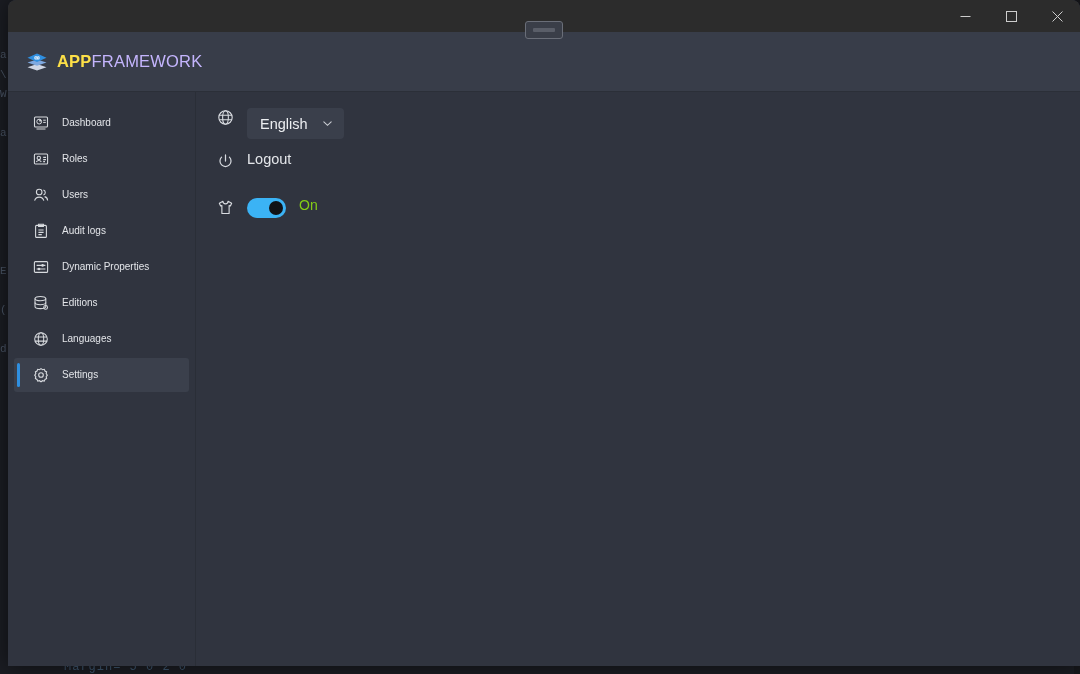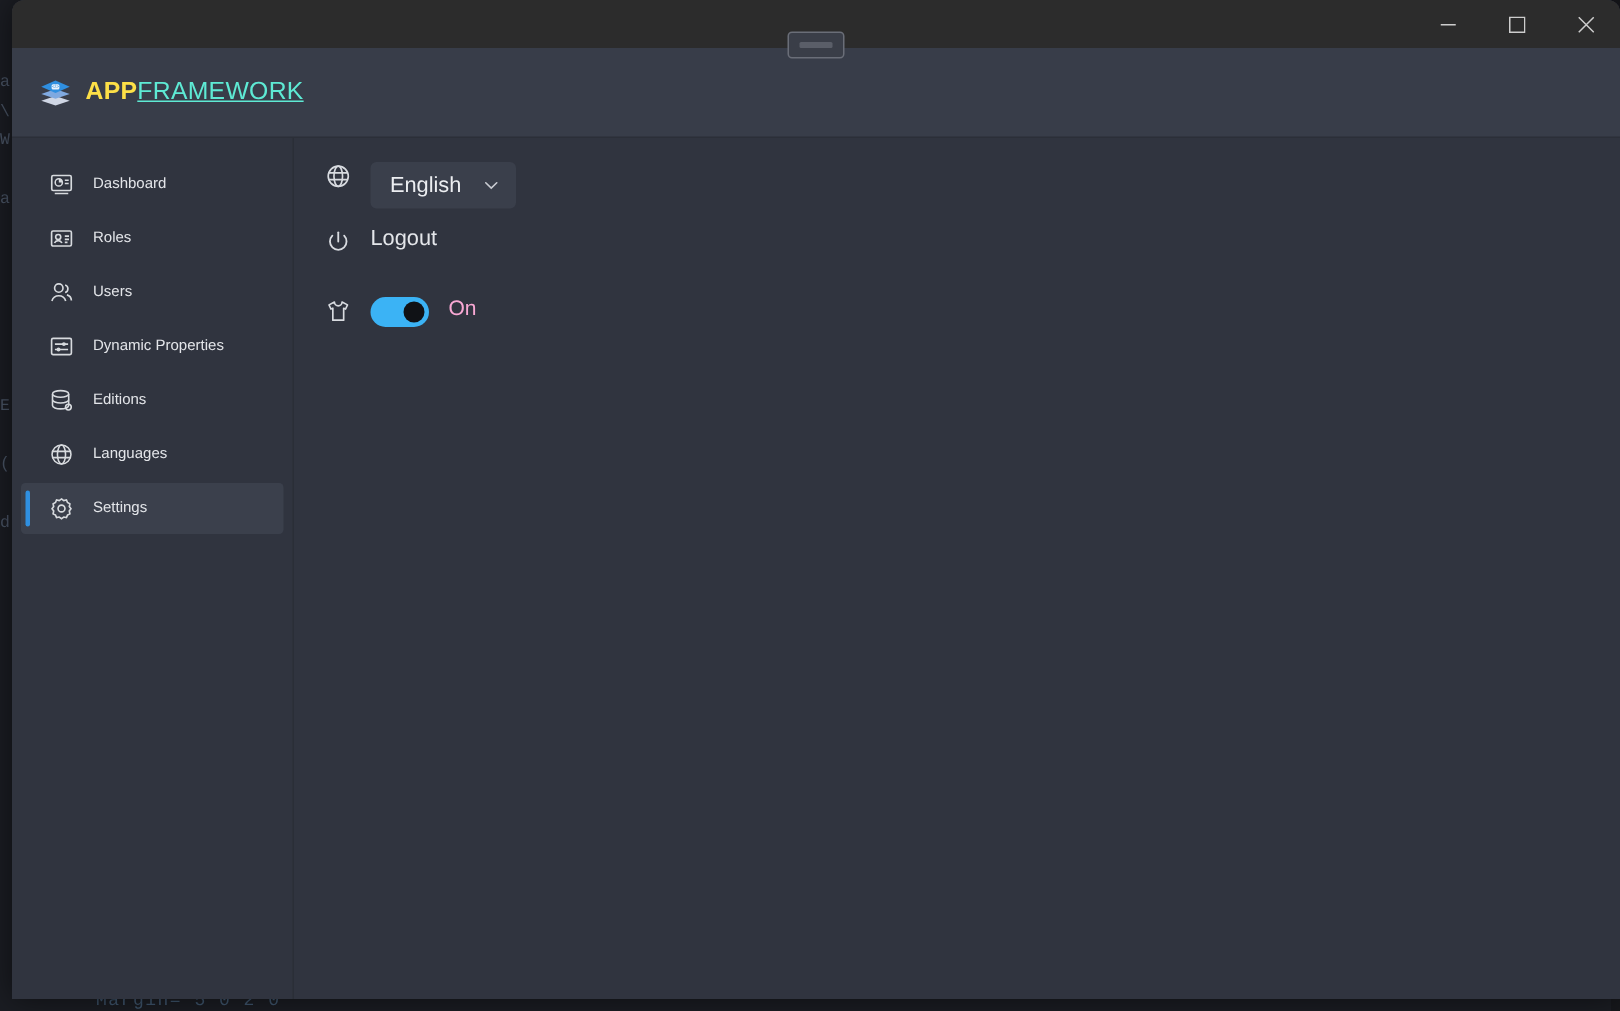--- a/index.html
+++ b/index.html
@@ -126,23 +126,22 @@
   #logo-text {
     font-size: 16.5px;
     letter-spacing: 0.2px;
     white-space: nowrap;
   }
   #logo-text .t-app {
     color: #fde047;
     font-weight: bold;
   }
   #logo-text .t-framework {
-    color: #5eead4;
+    color: #c4b5fd;
     font-weight: normal;
-    text-decoration: underline;
   }
 
   
   #app-body {
     display: flex;
     height: calc(666px - 32px - 59px);
     background: #30343f;
   }
 
   
@@ -254,21 +253,21 @@
   #theme-toggle .knob {
     position: absolute;
     top: 3px;
     right: 3px;
     width: 14px;
     height: 14px;
     border-radius: 50%;
     background: #101216;
   }
   .toggle-state {
-    color: #f9a8d4;
+    color: #84cc16;
     font-size: 14px;
     line-height: 1;
   }
 </style>
 </head>
 <body>
 
 <div id="desktop">
   <div class="bg-code-left">a
 \
@@ -364,20 +363,30 @@
           <svg width="16" height="16" viewBox="0 0 16 16" fill="none" stroke="currentColor" stroke-width="1.1">
             <circle cx="6.2" cy="5" r="2.8"></circle>
             <path d="M1.6 13.6 A4.8 4.8 0 0 1 10.8 13.6"></path>
             <path d="M10.4 3 A2.6 2.6 0 0 1 10.4 8"></path>
             <path d="M11.6 9.6 A4 4 0 0 1 14.6 13.4"></path>
           </svg>
         </span>
         <span class="nav-label">Users</span>
       </div>
 
+      <div class="nav-item">
+        <span class="nav-icon">
+          <svg width="16" height="16" viewBox="0 0 16 16" fill="none" stroke="currentColor" stroke-width="1.1">
+            <rect x="2.6" y="2.4" width="10.8" height="12" rx="1"></rect>
+            <path d="M5.6 1.2 h4.8 v2.2 h-4.8 z"></path>
+            <path d="M5.4 7 h5.2 M5.4 9.4 h5.2 M5.4 11.6 h3.4"></path>
+          </svg>
+        </span>
+        <span class="nav-label">Audit logs</span>
+      </div>
 
       <div class="nav-item">
         <span class="nav-icon">
           <svg width="16" height="16" viewBox="0 0 16 16" fill="none" stroke="currentColor" stroke-width="1.1">
             <rect x="1.4" y="2.6" width="13.2" height="10.8" rx="1"></rect>
             <path d="M3.6 6.4 h8.8 M3.6 10 h8.8"></path>
             <circle cx="9.6" cy="6.4" r="1.3" fill="currentColor" stroke="none"></circle>
             <circle cx="6" cy="10" r="1.3" fill="currentColor" stroke="none"></circle>
           </svg>
         </span>

